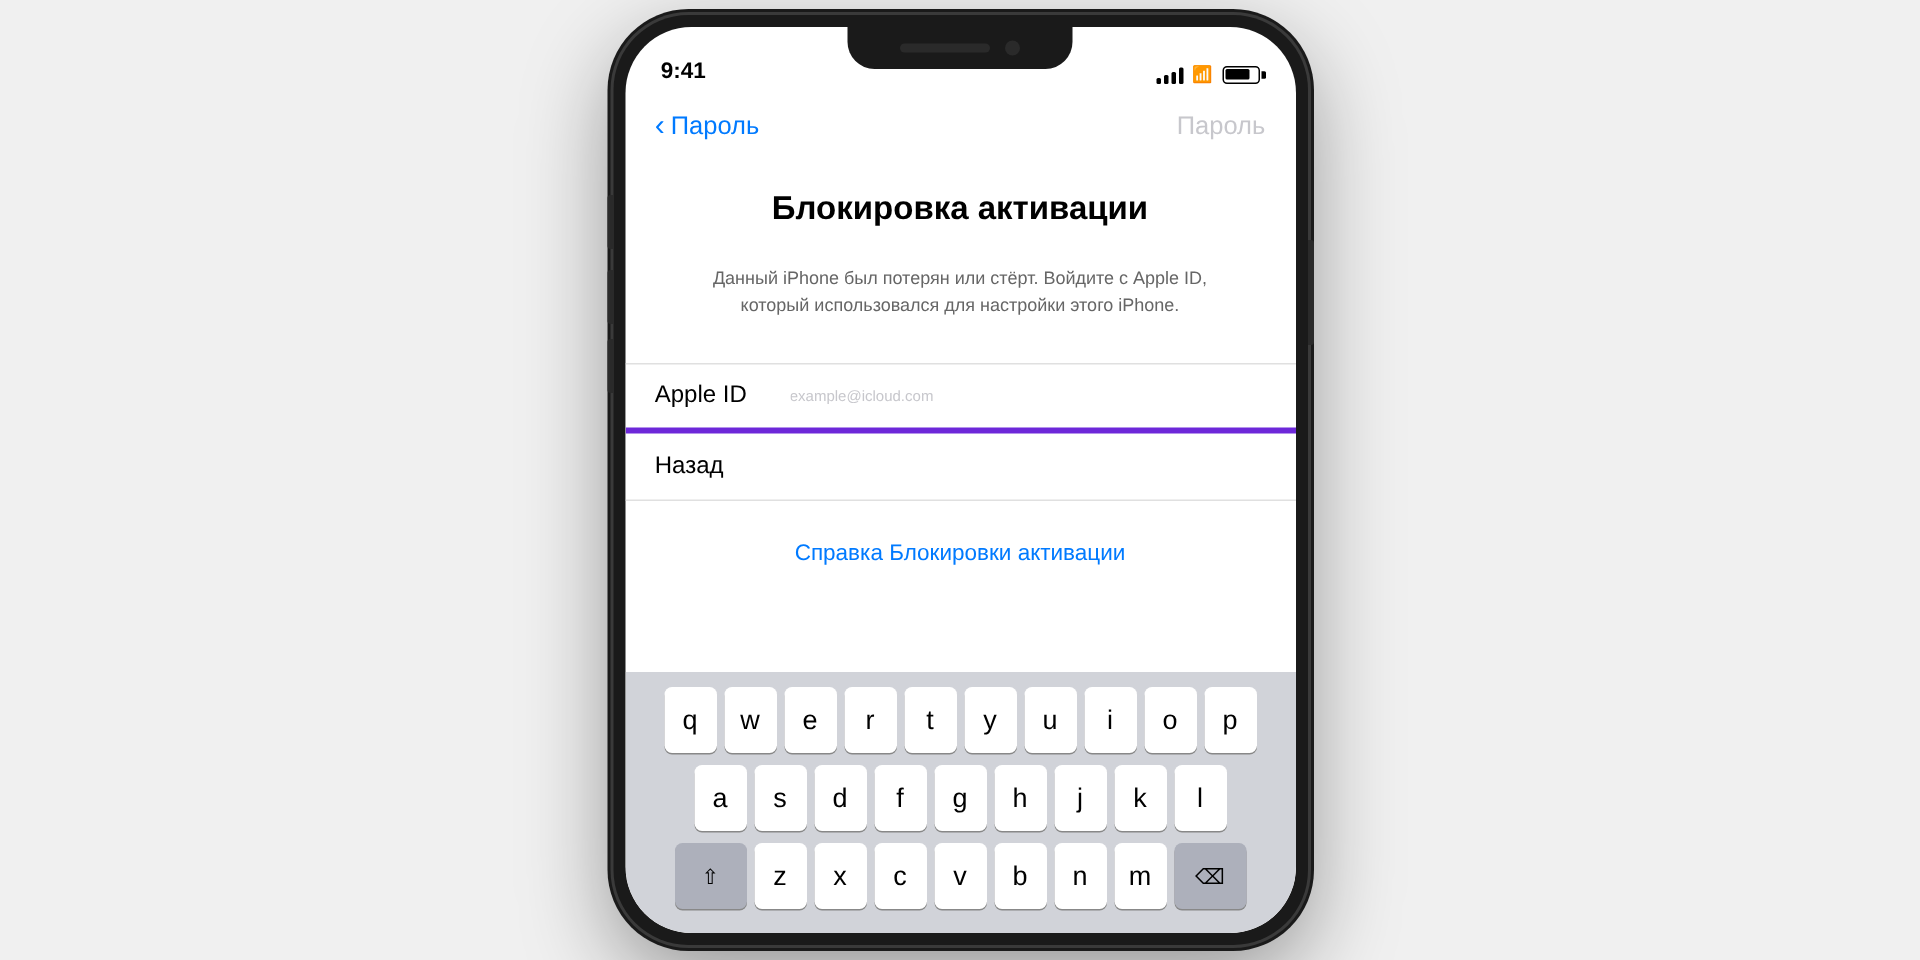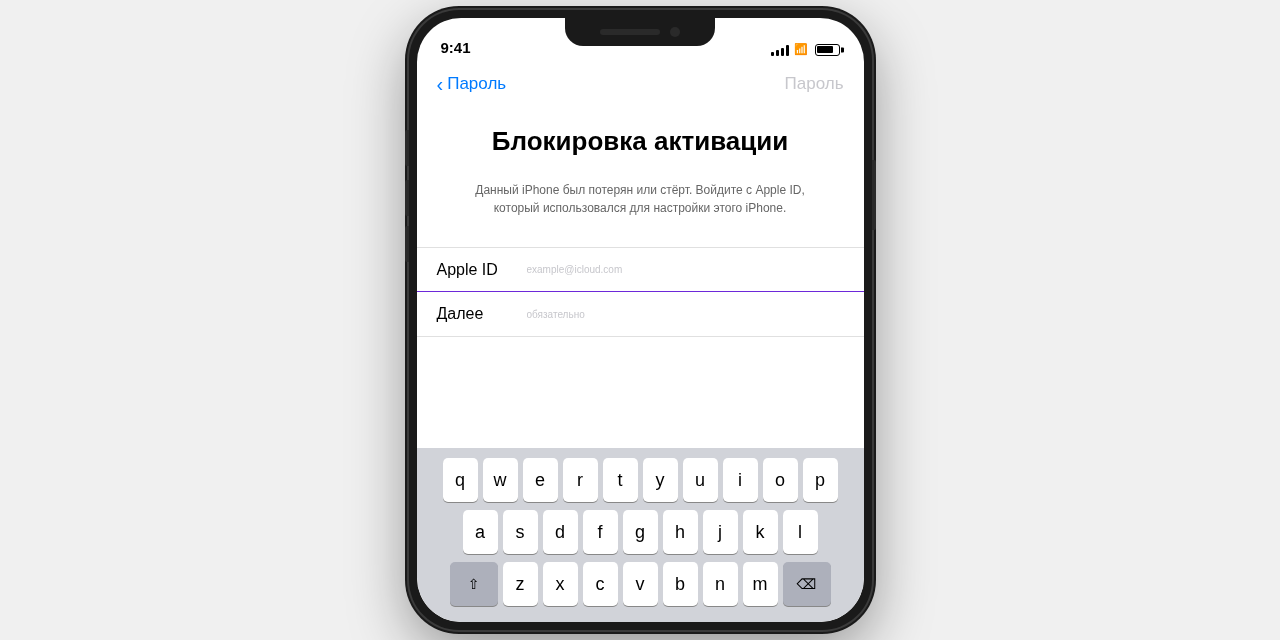--- a/index.html
+++ b/index.html
@@ -217,21 +217,21 @@
       top: 88px;
       left: 0;
       right: 0;
       bottom: 0;
       overflow: hidden;
     }
 
     
     .page-title {
       text-align: center;
-      font-size: 26px;
+      font-size: 22px;
       font-weight: 700;
       color: #000;
       line-height: 1.2;
       padding: 20px 40px 0;
     }
 
     
     .page-description {
       text-align: center;
       font-size: 12px;
@@ -246,21 +246,21 @@
       border-top: 1px solid #e0e0e0;
       border-bottom: 1px solid #e0e0e0;
       background: #fff;
     }
 
     .form-row {
       display: flex;
       align-items: center;
       padding: 12px 20px;
       min-height: 44px;
-      border-bottom: 1px solid #6d28d9;
+      border-bottom: 4px solid #6d28d9;
     }
     .form-row:last-child {
       border-bottom: none;
     }
 
     .form-label {
       font-size: 16px;
       color: #000;
       width: 90px;
       flex-shrink: 0;
@@ -376,25 +376,25 @@
         <div class="page-title">Блокировка активации</div>
 
         <div class="page-description">Данный iPhone был потерян или стёрт. Войдите с Apple ID, который использовался для настройки этого iPhone.</div>
 
         <div class="form-container">
           <div class="form-row">
             <span class="form-label">Apple ID</span>
             <input class="form-input" type="email" placeholder="example@icloud.com" style="">
           </div>
           <div class="form-row">
-            <span class="form-label">Далее</span>
-            <input class="form-input" type="password" placeholder="обязательно" style="">
+            <span class="form-label">Назад</span>
           </div>
         </div>
 
+        <div class="help-link">Справка Блокировки активации</div>
 
         <div class="keyboard">
           <div class="keyboard-row">
             <div class="key">q</div>
             <div class="key">w</div>
             <div class="key">e</div>
             <div class="key">r</div>
             <div class="key">t</div>
             <div class="key">y</div>
             <div class="key">u</div>

